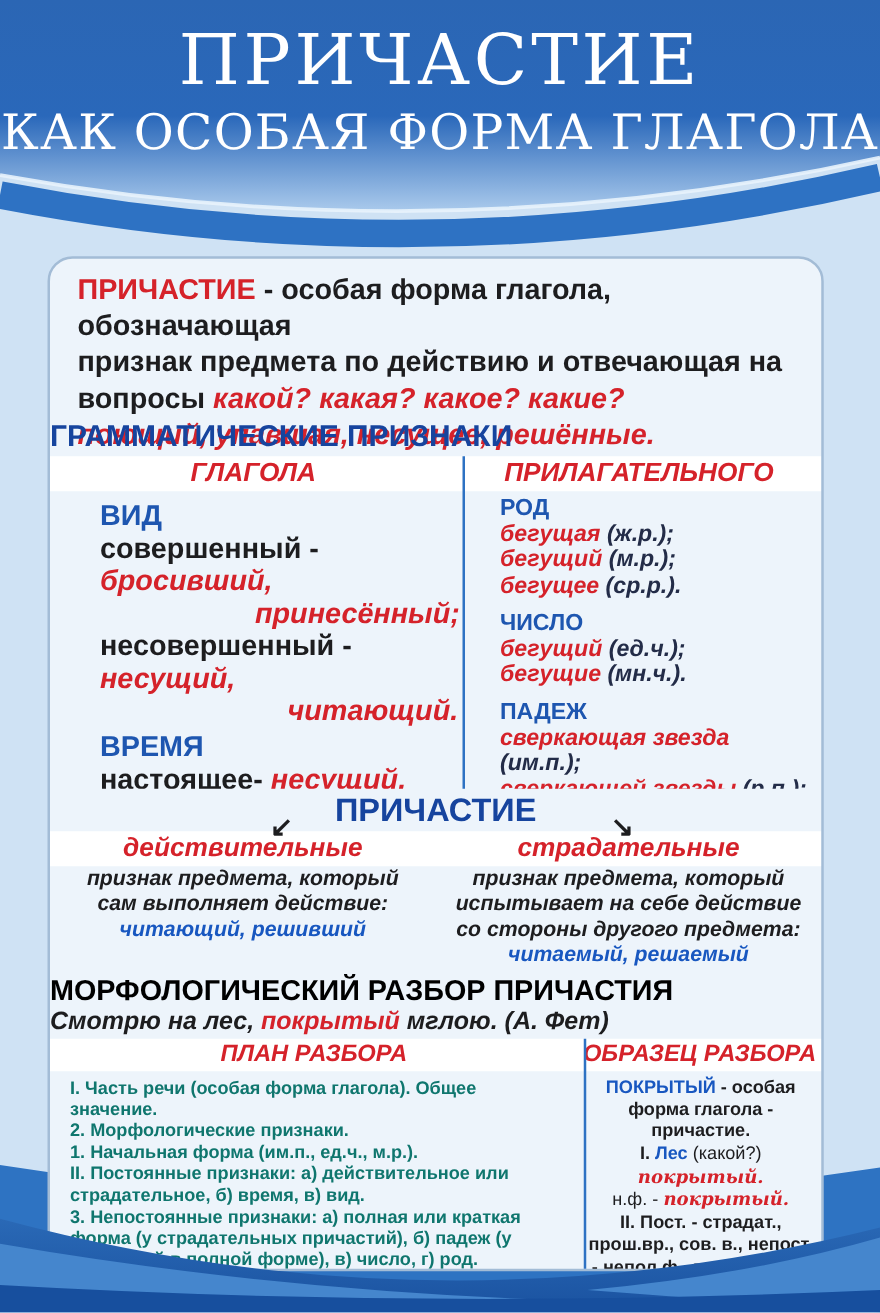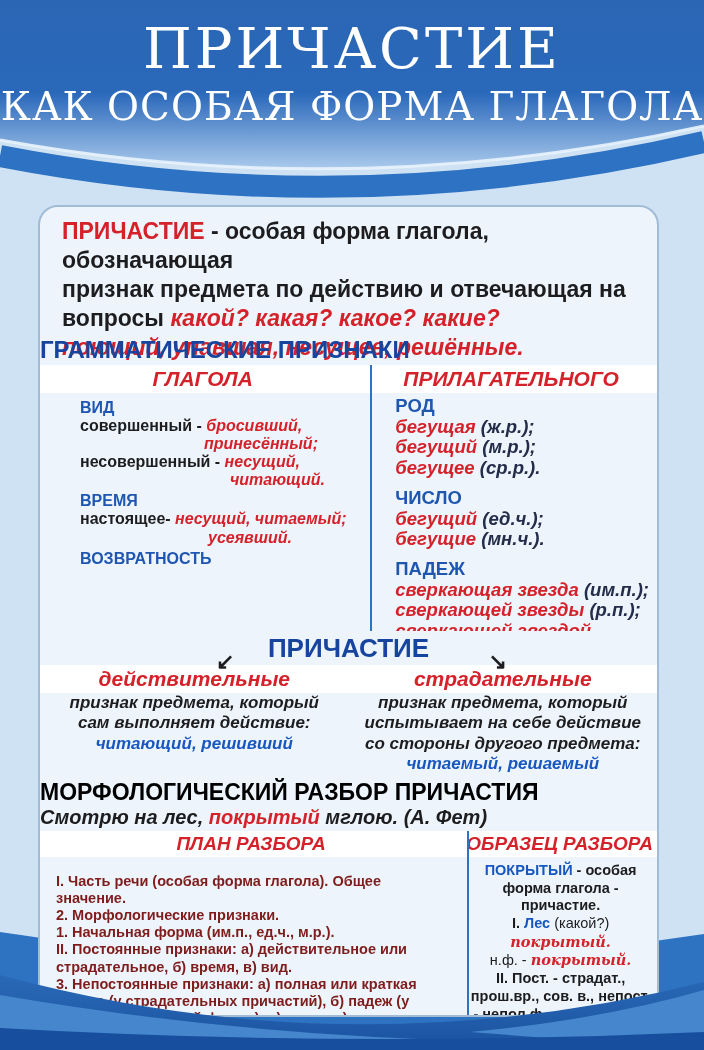--- a/index.html
+++ b/index.html
@@ -43,21 +43,21 @@
   .gram-divider{left:330px;}
   .strip{background:#ffffff;display:flex;}
   .strip-cell{
     text-align:center;color:#d5222a;font-style:italic;font-weight:bold;
     font-size:21px;line-height:28px;height:28px;border-radius:12px;
   }
   .gs-l{width:330px;} .gs-r{width:296px;}
   .gram-cols{display:flex;height:238px;overflow:hidden;}
   .col-verb{
     width:330px;box-sizing:border-box;padding:3px 6px 0 40px;
-    font-size:16px;font-weight:bold;color:#1d1d1f;line-height:1.13;
+    font-size:23px;font-weight:bold;color:#1d1d1f;line-height:1.13;
   }
   .col-verb .lbl{color:#1e56b0;margin-top:3px;}
   .ind1{padding-left:124px;} .ind2{padding-left:150px;} .ind3{padding-left:128px;}
   .col-adj{
     width:296px;box-sizing:border-box;padding:3px 4px 0 30px;
     font-size:18.5px;font-weight:bold;font-style:italic;line-height:1.12;
   }
   .col-adj .lbl{color:#1e56b0;font-style:normal;margin-top:9px;}
   .col-adj .lbl.first{margin-top:0;}
   .word{color:#d5222a;}
@@ -75,22 +75,22 @@
   .pd-cell .line{display:block;}
   
   .morph-title{height:26px;text-align:left;color:#000000;font-size:23px;font-weight:bold;line-height:26px;margin-top:2px;}
   .sentence{height:24px;text-align:left;font-size:20px;font-style:italic;font-weight:bold;color:#1d1d1f;line-height:24px;}
   .morph-block{position:relative;margin-top:2px;}
   .morph-divider{left:427px;}
   .ms-l{width:427px;} .ms-r{width:197px;}
   .strip-cell.sm{font-size:19px;line-height:26px;height:26px;}
   .morph-cols{display:flex;height:168px;overflow:hidden;}
   .plan{
-    width:427px;box-sizing:border-box;padding:16px 12px 0 16px;
-    font-size:14.5px;font-weight:bold;color:#7f1d1d;line-height:1.18;
+    width:427px;box-sizing:border-box;padding:6px 12px 0 16px;
+    font-size:14.5px;font-weight:bold;color:#0f766e;line-height:1.18;
   }
   .plan p{margin:0;}
   .sample{
     width:197px;box-sizing:border-box;padding:5px 6px 0 8px;text-align:center;
     font-size:14.5px;font-weight:bold;color:#1d1d1f;line-height:1.22;
   }
   .sample p{margin:0;}
   .ans{color:#d5222a;font-style:italic;font-family:"DejaVu Serif",serif;}
   .q{font-weight:normal;}
   

